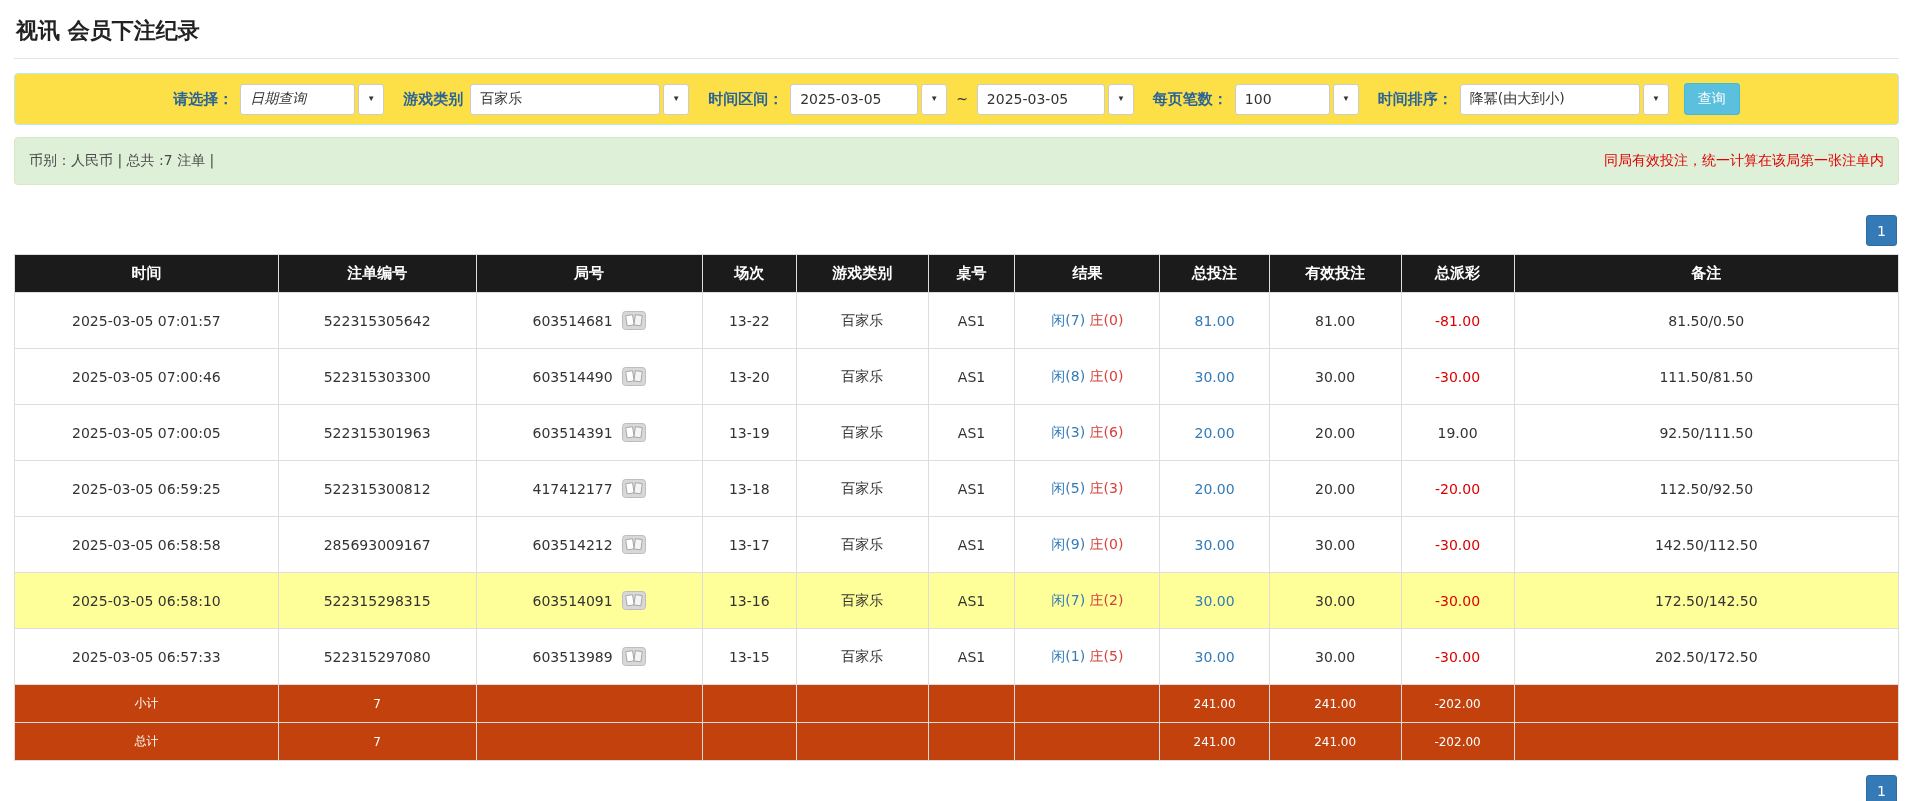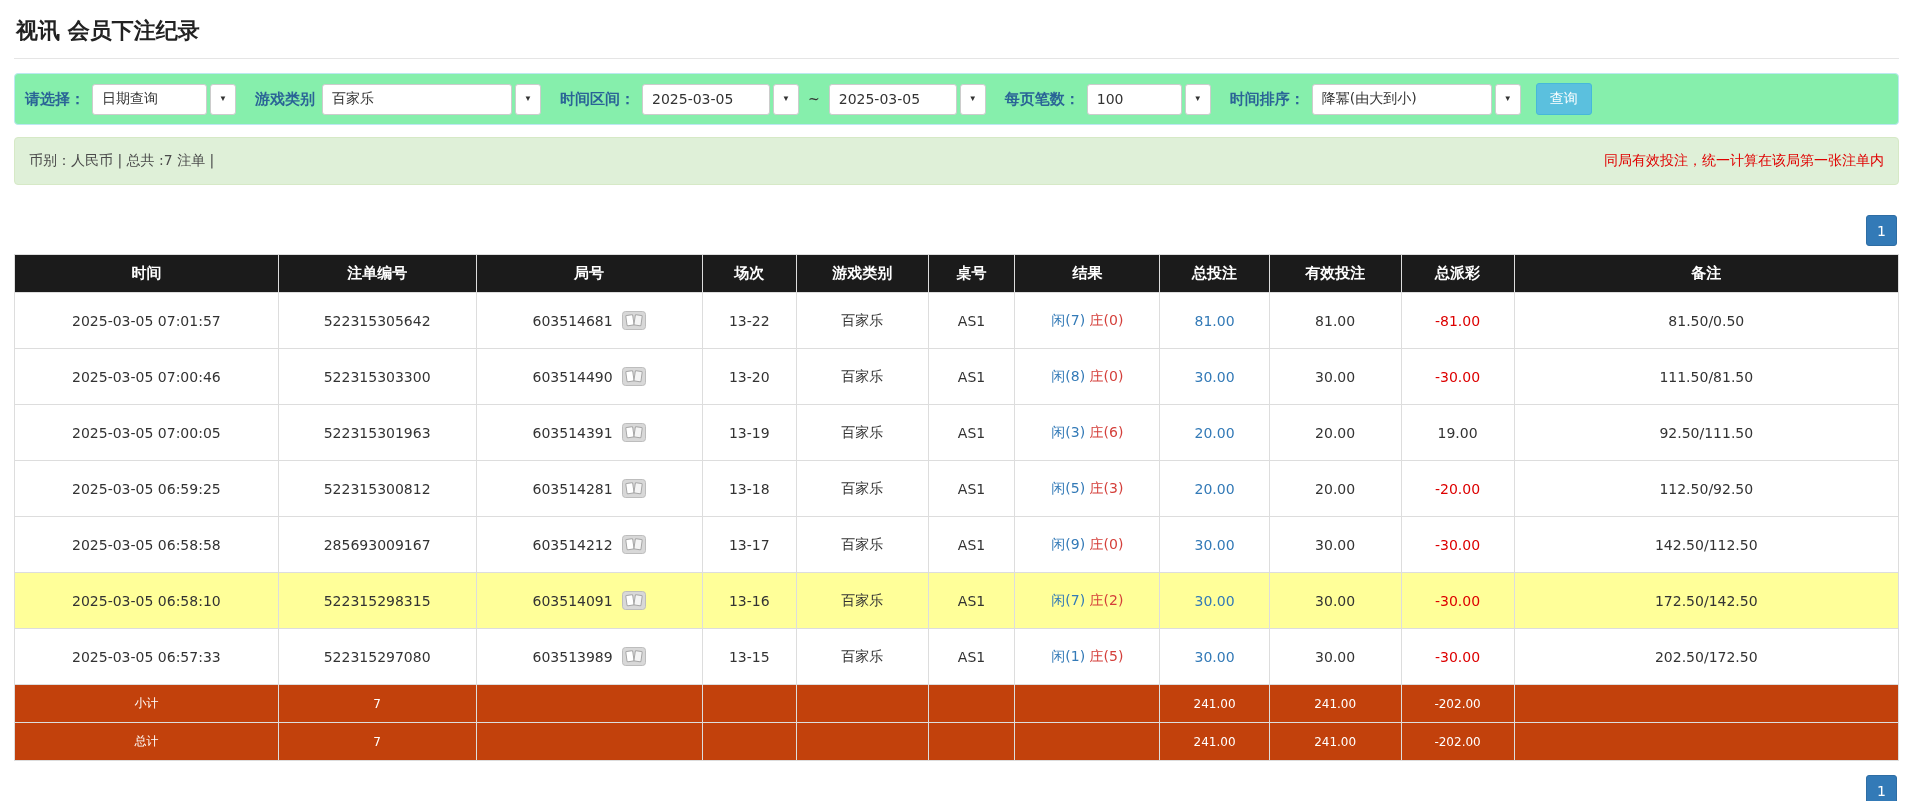--- a/index.html
+++ b/index.html
@@ -9,44 +9,45 @@
     color: #333;
     font-size: 15px;
   }
   .page { width: 1913px; min-height: 801px; padding: 8px 14px 18px; }
 
   .page-title { font-size: 22px; font-weight: bold; color: #222; padding: 8px 2px 12px; }
   .title-rule { border: 0; border-top: 1px solid #e5e5e5; margin-bottom: 14px; }
 
   
   .filter-bar {
-    background: #86efac;
+    background: #fde047;
     border: 1px solid #bce8f1;
     border-radius: 4px;
     padding: 9px 10px;
     display: flex;
     align-items: center;
     gap: 7px;
+    justify-content: center;
   }
   .filter-label { color: #2a6496; font-weight: bold; font-size: 15px; white-space: nowrap; }
   .filter-label.spaced { margin-left: 12px; }
   .combo { display: inline-flex; align-items: stretch; gap: 3px; }
   .combo input {
     border: 1px solid #ccc; border-radius: 3px; height: 31px;
     padding: 0 9px; font-size: 14px; color: #333; background: #fff;
     font-family: inherit;
   }
   .dd-btn {
     width: 26px; height: 31px; border: 1px solid #ccc; border-radius: 3px;
     background: #fff; display: flex; align-items: center; justify-content: center;
     cursor: pointer; color: #333; padding: 0;
   }
   .caret { font-size: 8px; line-height: 1; color: #333; }
   .tilde { color: #333; font-size: 14px; margin: 0 2px; }
-  .w115 { width: 115px; } .w190 { width: 190px; } .w150 { width: 128px; }
+  .w115 { width: 115px; font-style: italic; } .w190 { width: 190px; } .w150 { width: 128px; }
   .w95  { width: 95px;  } .w180 { width: 180px; }
   .search-btn {
     background: #5bc0de; border: 1px solid #46b8da; color: #fff;
     height: 32px; padding: 0 13px; border-radius: 3px; font-size: 14px;
     cursor: pointer; margin-left: 8px; font-family: inherit;
   }
 
   
   .info-bar {
     margin-top: 12px;
@@ -262,21 +263,21 @@
           <td><span class="player">闲(3)</span> <span class="banker">庄(6)</span></td>
           <td><span class="link">20.00</span></td>
           <td>20.00</td>
           <td><span class="">19.00</span></td>
           <td>92.50/111.50</td>
         </tr>
         <tr>
           <td>2025-03-05 06:59:25</td>
           <td>522315300812</td>
           <td><span class="round-wrap">
-              <span>603514281</span>
+              <span>417412177</span>
               <span class="card-icon">
                 <svg width="24" height="19" viewBox="0 0 24 19">
                   <rect x="0.5" y="0.5" width="23" height="18" rx="3" fill="#d8d8d8" stroke="#bdbdbd"></rect>
                   <g transform="rotate(-8 8 10)">
                     <rect x="4.5" y="4" width="7" height="10.5" rx="1" fill="#fff" stroke="#a6a6a6"></rect>
                   </g>
                   <g transform="rotate(8 16 10)">
                     <rect x="12.5" y="4" width="7" height="10.5" rx="1" fill="#f4f4f4" stroke="#a6a6a6"></rect>
                   </g>
                 </svg>

